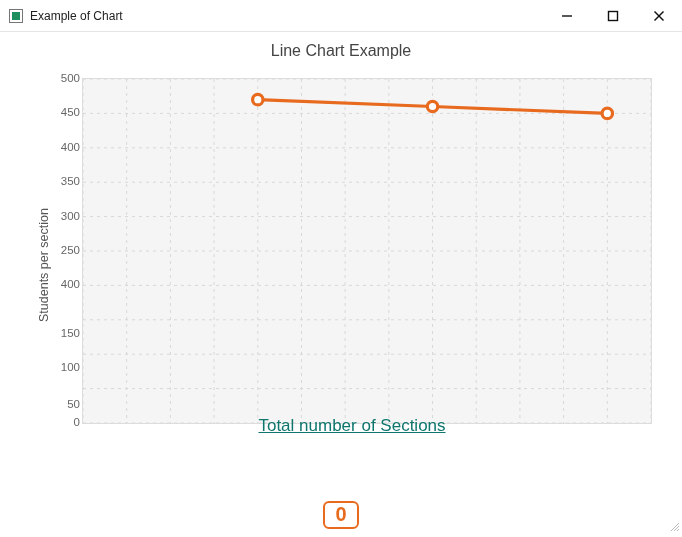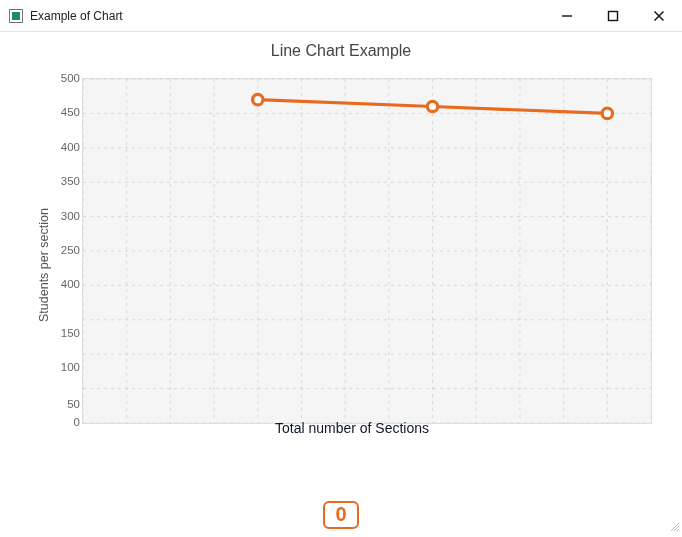--- a/index.html
+++ b/index.html
@@ -73,22 +73,23 @@
     transform-origin: center;
     font-size: 12.5px;
     color: #555;
     white-space: nowrap;
   }
   .xlabel {
     position: absolute;
     left: 50%;
     bottom: 16px;
     transform: translateX(-50%);
-    font-size: 14px;
-    color: #0f172a;
+    font-size: 17px;
+    color: #0f766e;
+    text-decoration: underline;
   }
   .plot {
     position: absolute;
     left: 36px;
     right: 6px;
     top: 0;
     bottom: 28px;
     background: #f5f5f5;
     border: 1px solid #ddd;
   }

